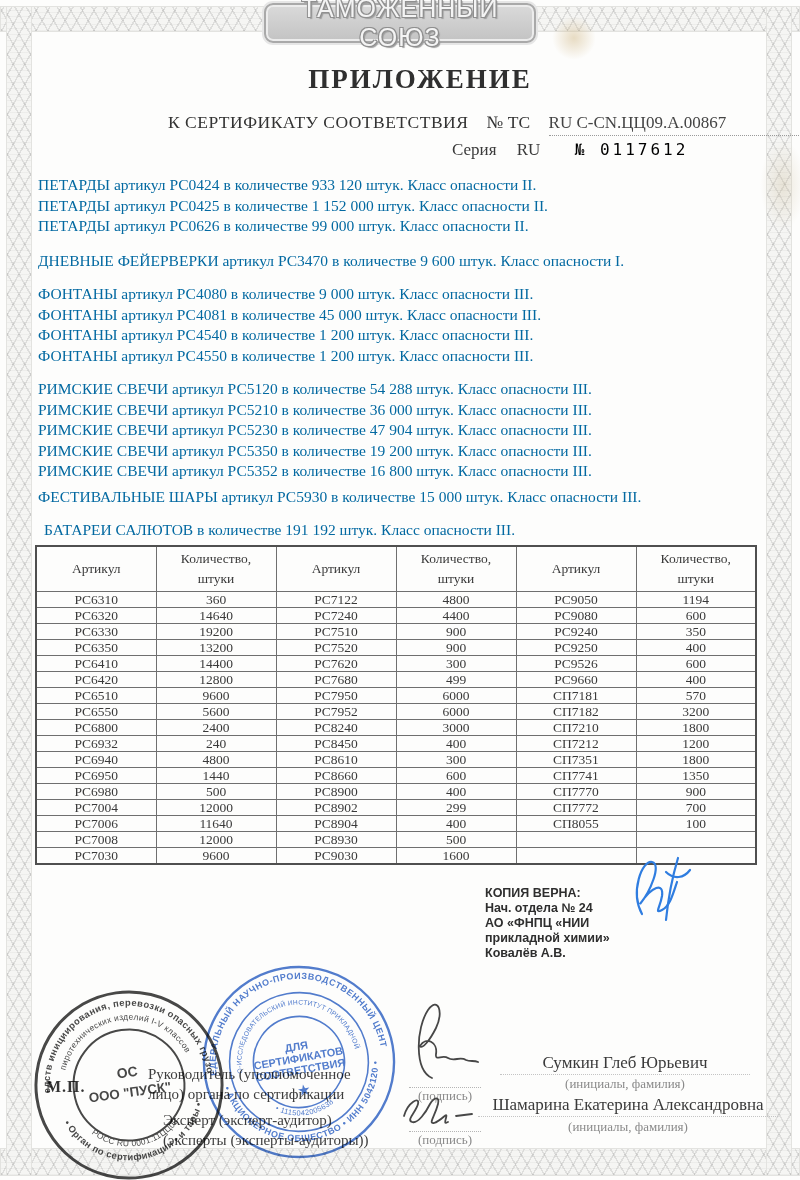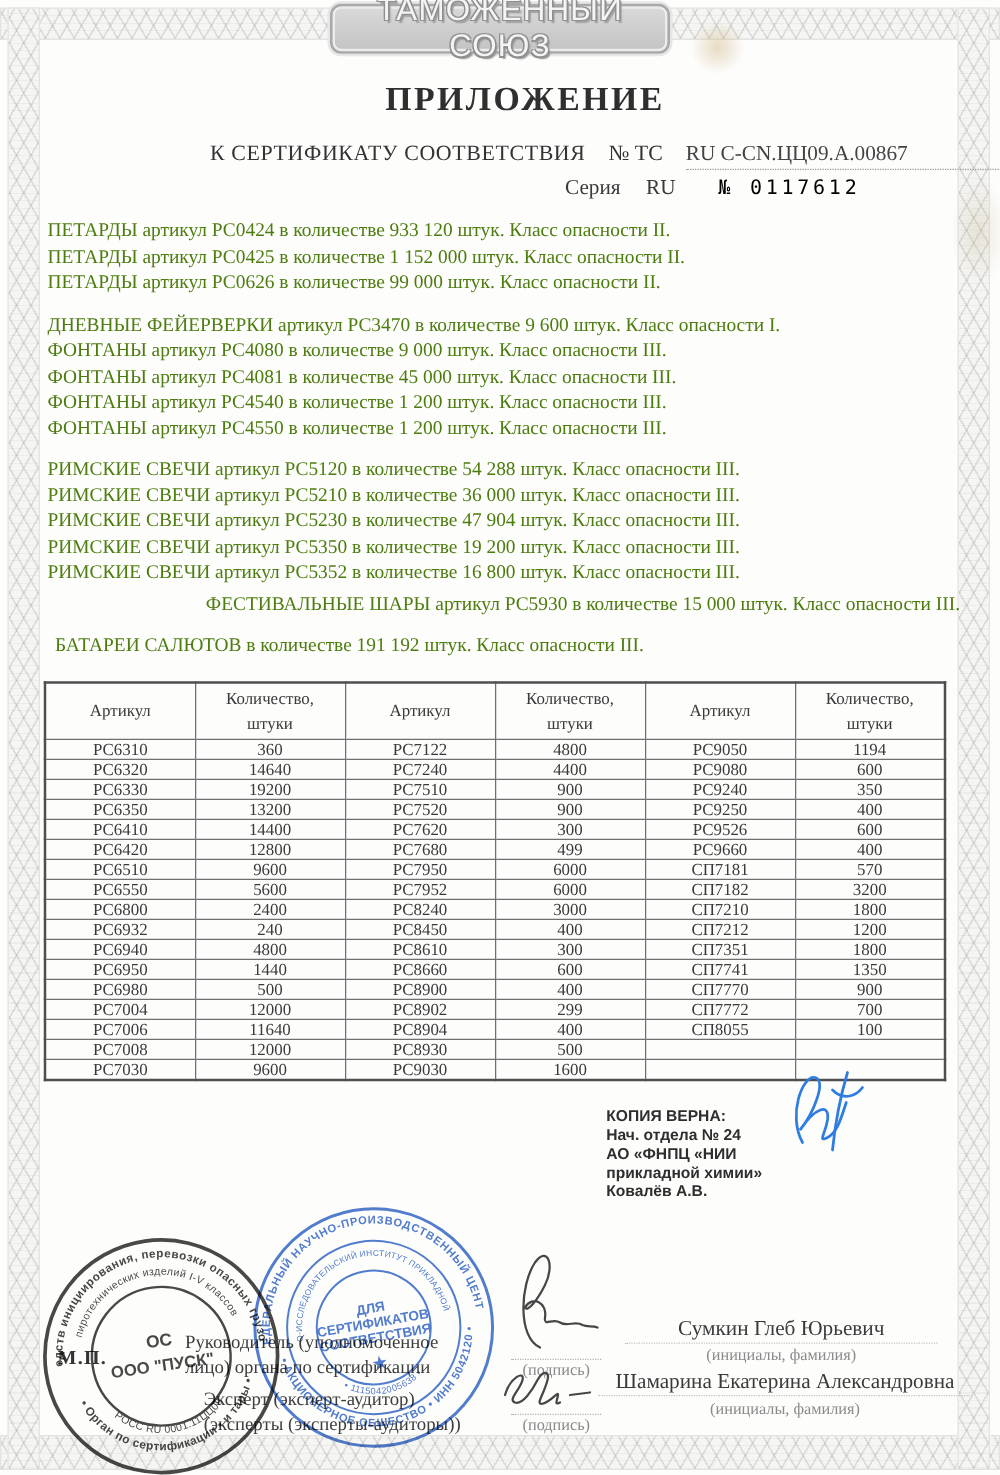--- a/index.html
+++ b/index.html
@@ -34,23 +34,23 @@
   .certline{position:absolute;z-index:2;top:112px;left:168px;font-size:17.5px;color:#333;white-space:nowrap;}
   .certline .lbl{letter-spacing:.5px;}
   .certline .no{margin-left:14px;}
   .certline .num{display:inline-block;margin-left:14px;min-width:268px;font-size:17px;color:#444;border-bottom:1px dotted #9a9a9a;padding-bottom:2px;}
   .seriesline{position:absolute;z-index:2;top:140px;left:452px;font-size:17px;color:#3a3a3a;white-space:nowrap;}
   .seriesline .reg{margin-left:16px;}
   .seriesline .snum{margin-left:30px;font-family:"DejaVu Sans Mono",monospace;font-size:16px;letter-spacing:3px;color:#000000;}
 
   
   .products{position:absolute;z-index:2;left:38px;top:175px;width:730px;}
-  .pline{font-size:15.5px;line-height:20.5px;color:#4d7c0f;white-space:nowrap;}
-  .pg1{margin-bottom:14px;}.pg2{}.pg3{margin-bottom:13px;}
-  .pg4{margin-bottom:5px;}.pg5{margin-bottom:13px;text-align:right;}
+  .pline{font-size:15.5px;line-height:20.5px;color:#0369a1;white-space:nowrap;}
+  .pg1{margin-bottom:14px;}.pg2{margin-bottom:13px;}.pg3{margin-bottom:13px;}
+  .pg4{margin-bottom:5px;}.pg5{margin-bottom:13px;}
   .pg6 .pline{padding-left:6px;}
 
   
   .qty-table{position:absolute;z-index:2;left:35px;top:545px;border-collapse:collapse;width:722px;table-layout:fixed;
     border:2px solid #4f4f4f;}
   .qty-table th,.qty-table td{border:1px solid #6f6f6f;text-align:center;padding:0;color:#3a3a3a;overflow:hidden;}
   .qty-table th{height:44px;font-weight:normal;font-size:13.5px;white-space:pre-line;line-height:1.45;}
   .qty-table td{height:15px;font-size:13.5px;line-height:1;}
 
   

